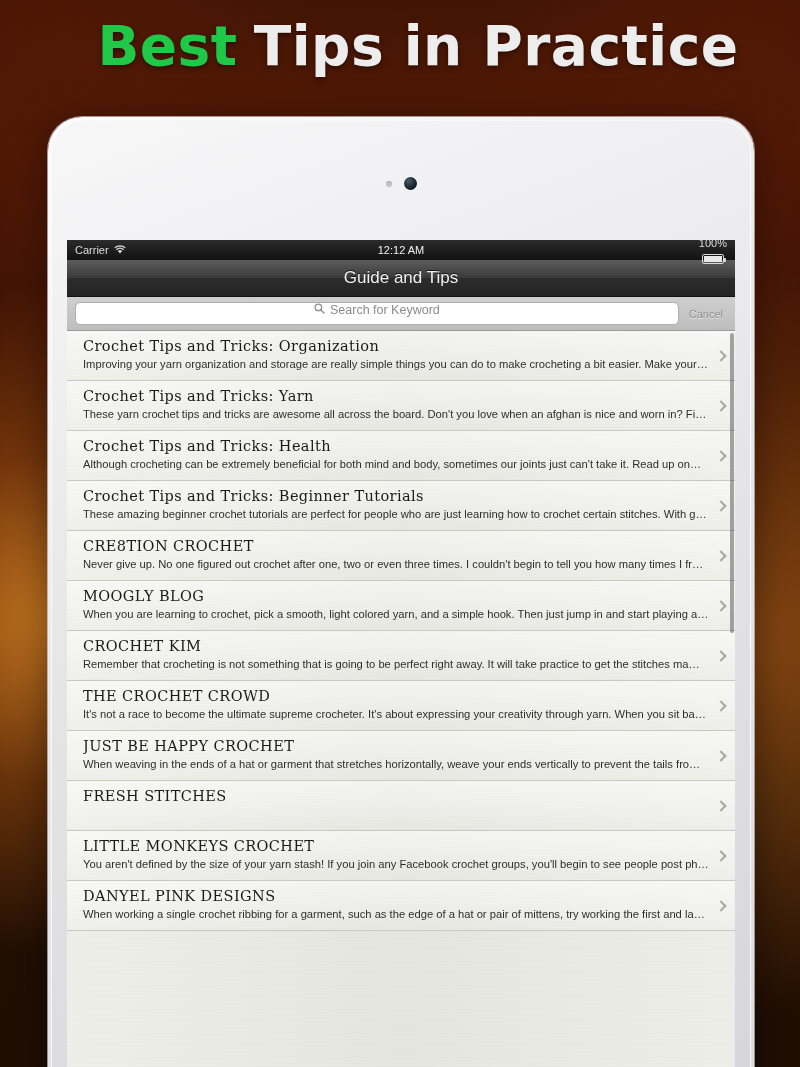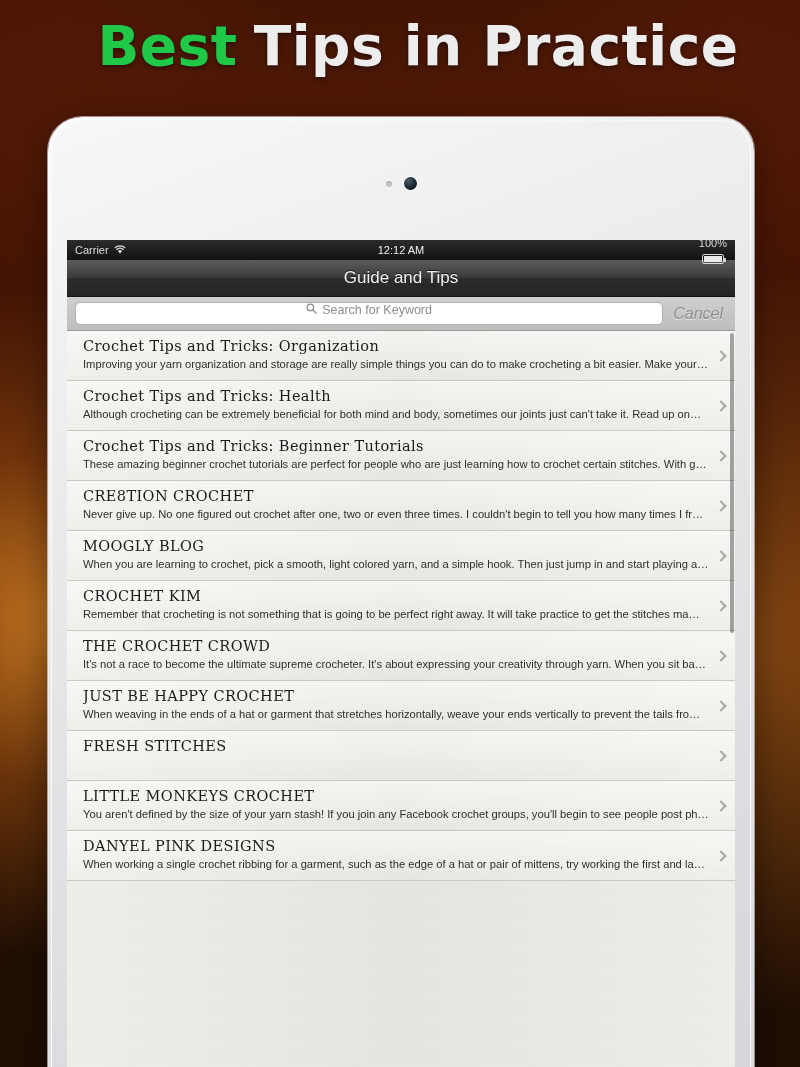--- a/index.html
+++ b/index.html
@@ -140,23 +140,22 @@
     background: #fff;
     border: 1px solid #aeaeae;
     border-radius: 5px;
     display: flex; align-items: flex-start; justify-content: center;
     gap: 5px;
     color: #8c8c8c;
     font-size: 12.5px;
   }
   .search-glyph { color: #8e8e8e; font-size: 11px; }
   .cancel-btn {
-    color: #8f8f8f; font-size: 16px; padding: 0 4px;
+    color: #8f8f8f; font-size: 11px; padding: 0 4px;
     text-shadow: 0 1px 0 rgba(255,255,255,0.6);
-    font-style: italic;
   }
 
   
   .list {
     height: 766px;
     overflow: hidden;
     background:
       repeating-linear-gradient(0deg, rgba(0,0,0,0.012) 0px, rgba(0,0,0,0.012) 1px, rgba(0,0,0,0) 1px, rgba(0,0,0,0) 3px),
       linear-gradient(to right, #efefea 0%, #e6e6e0 50%, #eeeee9 100%);
     position: relative;
@@ -251,20 +250,25 @@
     </div>
 
     <div class="list">
 
       <div class="row">
         <div class="row-title">Crochet Tips and Tricks: Organization</div>
         <div class="row-sub">Improving your yarn organization and storage are really simple things you can do to make crocheting a bit easier. Make your…</div>
         <span class="chevron"></span>
       </div>
 
+      <div class="row">
+        <div class="row-title">Crochet Tips and Tricks: Yarn</div>
+        <div class="row-sub">These yarn crochet tips and tricks are awesome all across the board. Don't you love when an afghan is nice and worn in? Fin…</div>
+        <span class="chevron"></span>
+      </div>
 
       <div class="row">
         <div class="row-title">Crochet Tips and Tricks: Health</div>
         <div class="row-sub">Although crocheting can be extremely beneficial for both mind and body, sometimes our joints just can't take it. Read up on…</div>
         <span class="chevron"></span>
       </div>
 
       <div class="row">
         <div class="row-title">Crochet Tips and Tricks: Beginner Tutorials</div>
         <div class="row-sub">These amazing beginner crochet tutorials are perfect for people who are just learning how to crochet certain stitches. With gr…</div>

